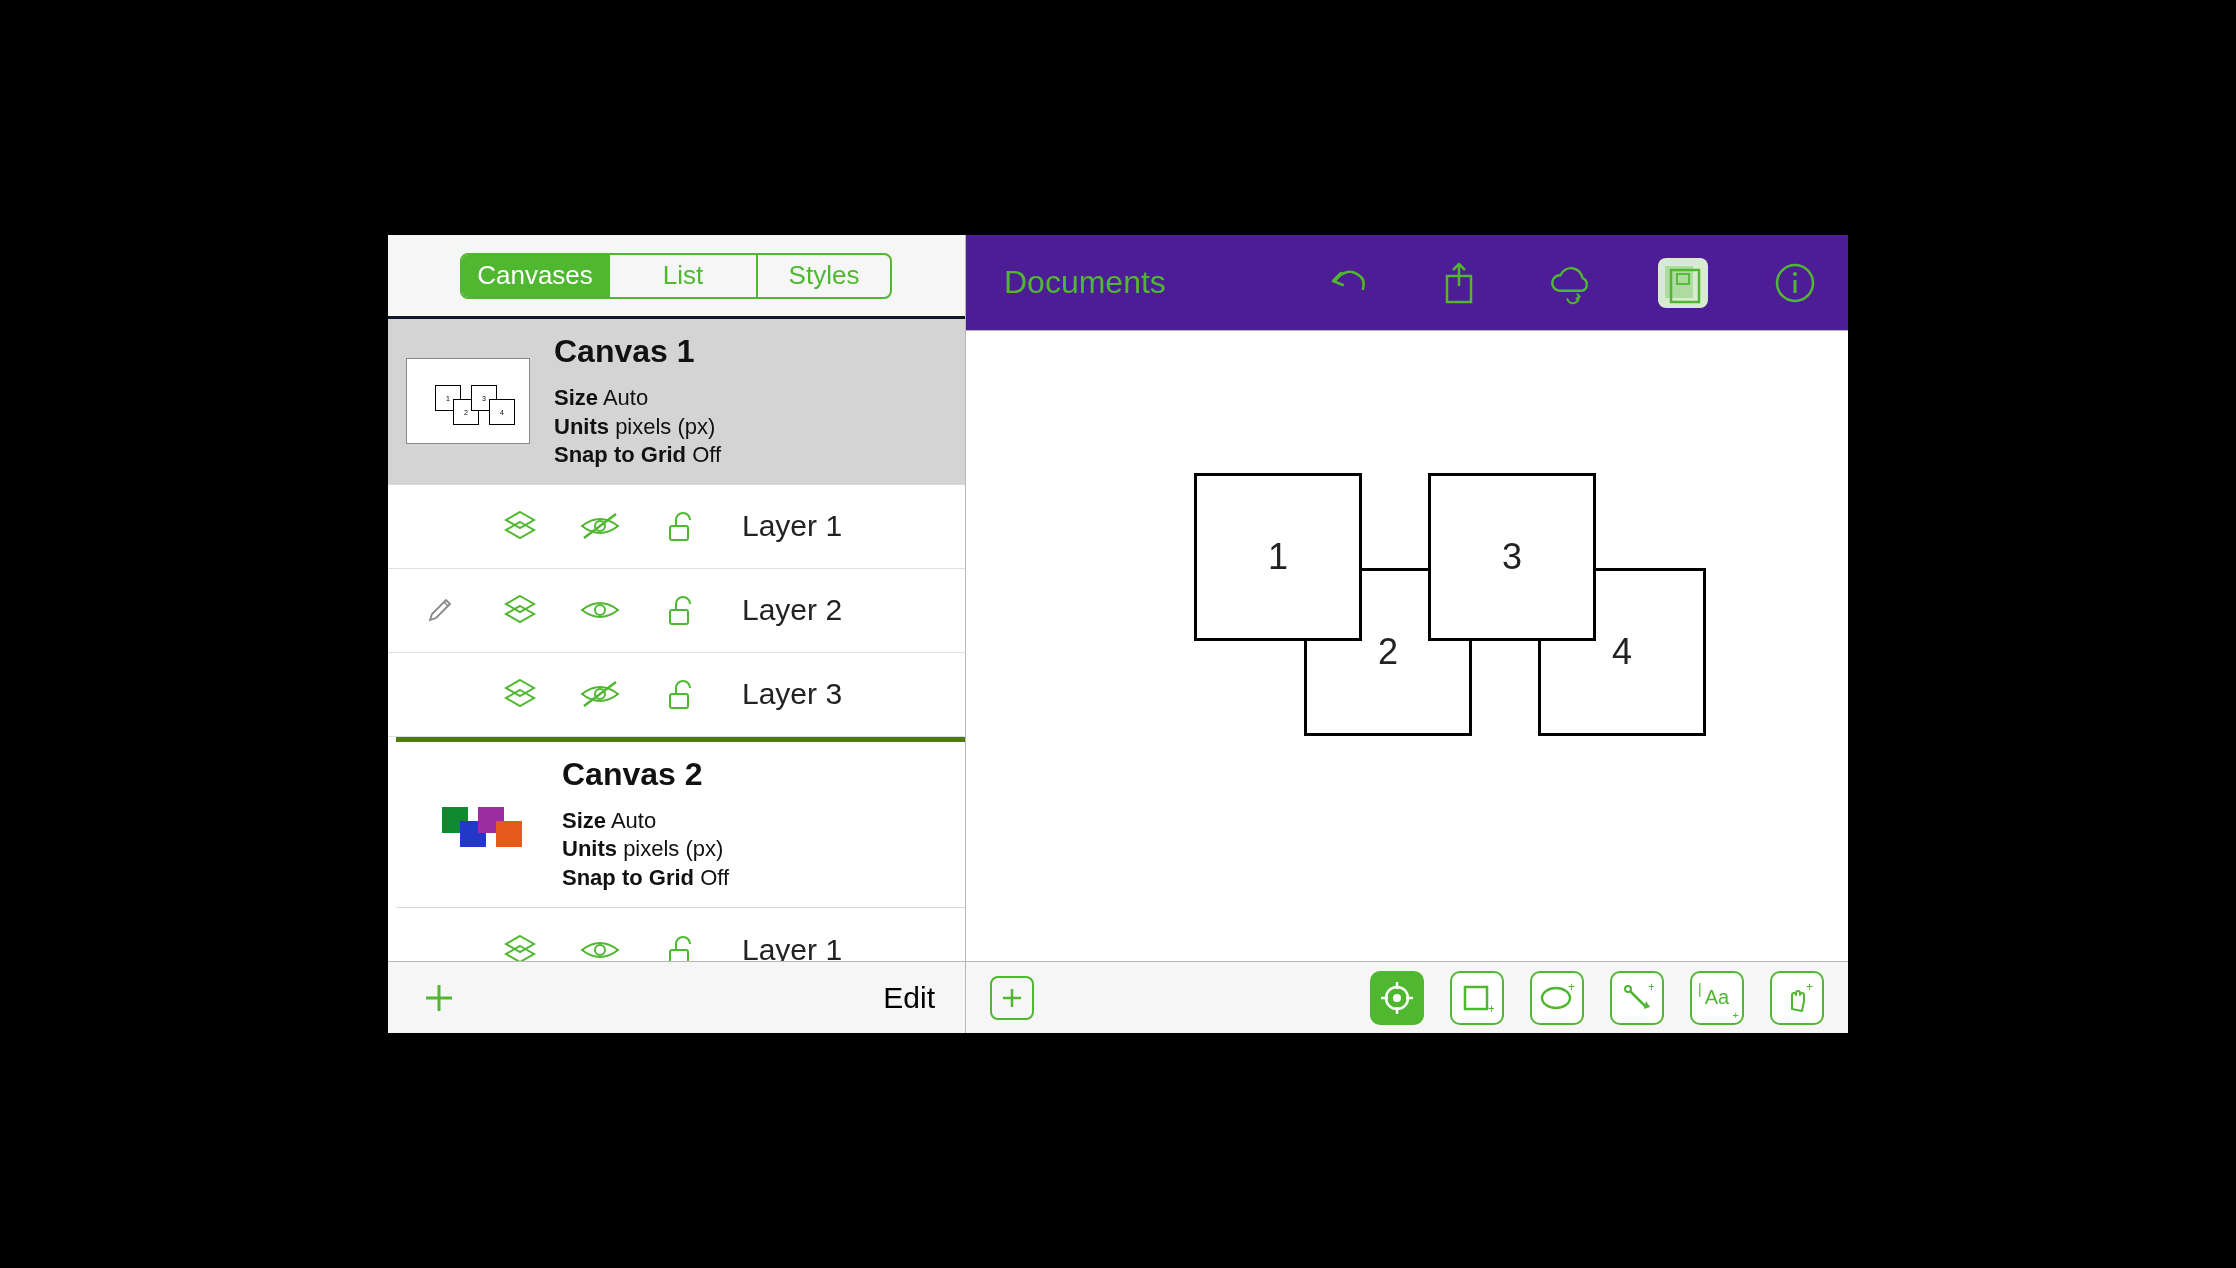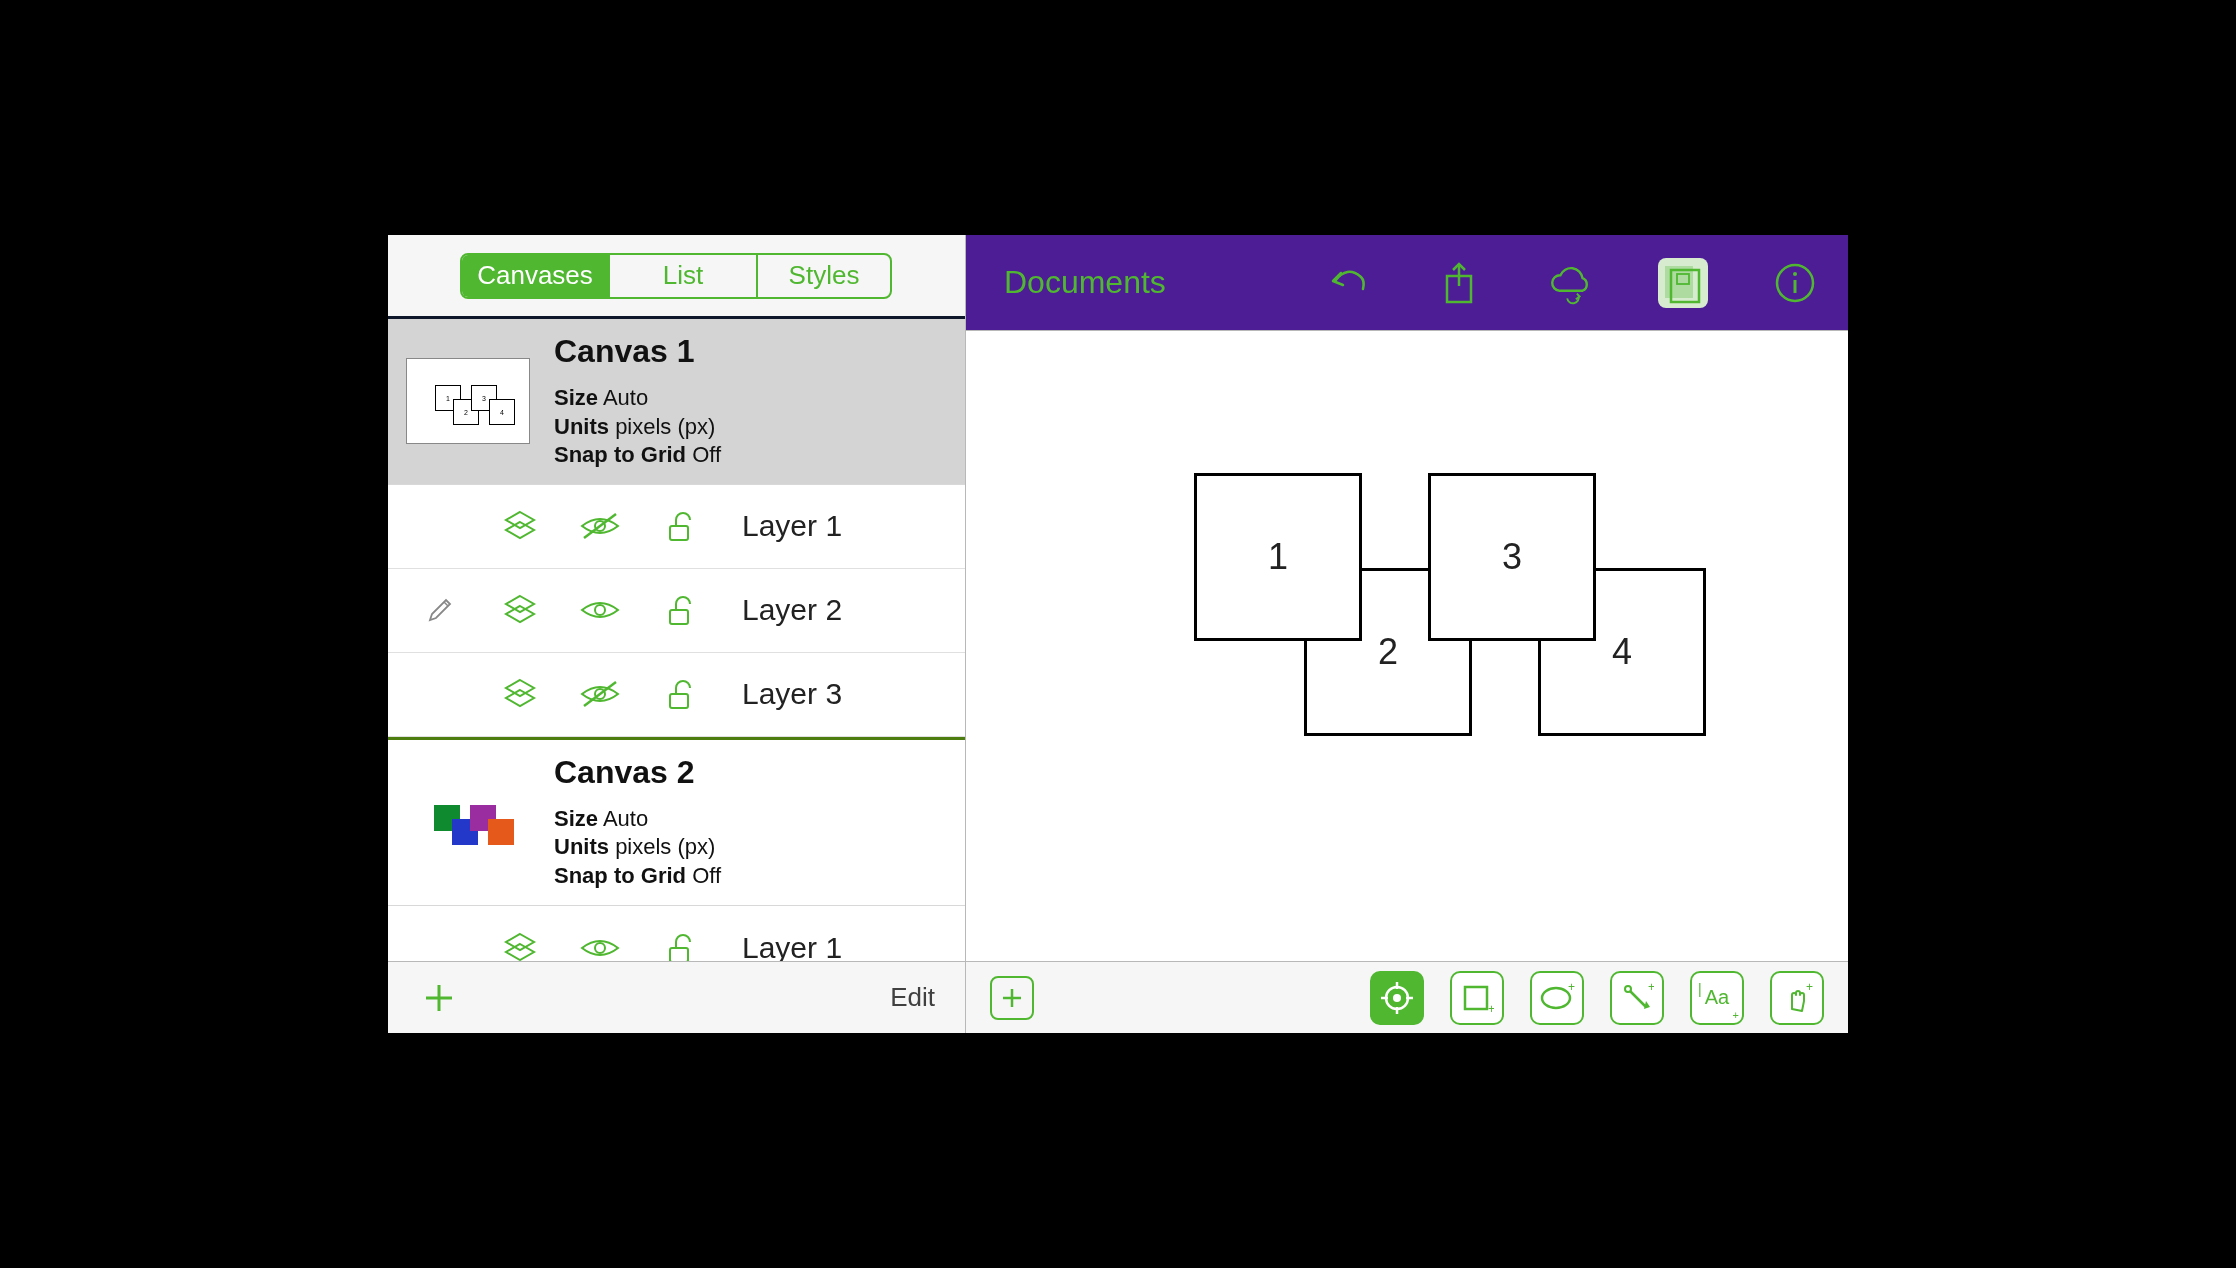--- a/index.html
+++ b/index.html
@@ -155,22 +155,22 @@
   .sidebar-footer {
     height: 72px;
     background: #f6f6f6;
     border-top: 1px solid #b8b8b8;
     display: flex;
     align-items: center;
     justify-content: space-between;
     padding: 0 30px 0 34px;
   }
   .sidebar-footer .edit {
-    font-size: 26px;
-    color: #404040;
+    font-size: 30px;
+    color: #000000;
     cursor: pointer;
   }
 
   
   .main {
     flex: 1;
     display: flex;
     flex-direction: column;
   }
 
@@ -372,21 +372,21 @@
           <span>
             <svg width="40" height="36" viewBox="0 0 40 36">
                 <rect x="8" y="18" width="18" height="14" fill="none" stroke="#50b731" stroke-width="2" rx="2"></rect>
                 <path d="M14 18 V12 a7 7 0 0 1 14 0" fill="none" stroke="#50b731" stroke-width="2"></path>
               </svg>
           </span>
         </div>
         <div class="name">Layer 3</div>
       </div>
 
-      <div class="canvas-row" style="border-top:3px solid #4d7c0f;">
+      <div class="canvas-row" style="border-top:5px solid #4d7c0f;margin-left:8px;">
         <div class="canvas-thumb" style="border:none;">
           <div class="mini2" style="position:relative;width:100%;height:100%;">
             <div class="sq" style="left:28px;top:26px;background:#0f8a2f;"></div>
             <div class="sq" style="left:46px;top:40px;background:#2338c8;z-index:0;"></div>
             <div class="sq" style="left:64px;top:26px;background:#9a2da0;"></div>
             <div class="sq" style="left:82px;top:40px;background:#e55a1a;z-index:0;"></div>
           </div>
         </div>
         <div class="canvas-info">
           <div class="title">Canvas 2</div>

